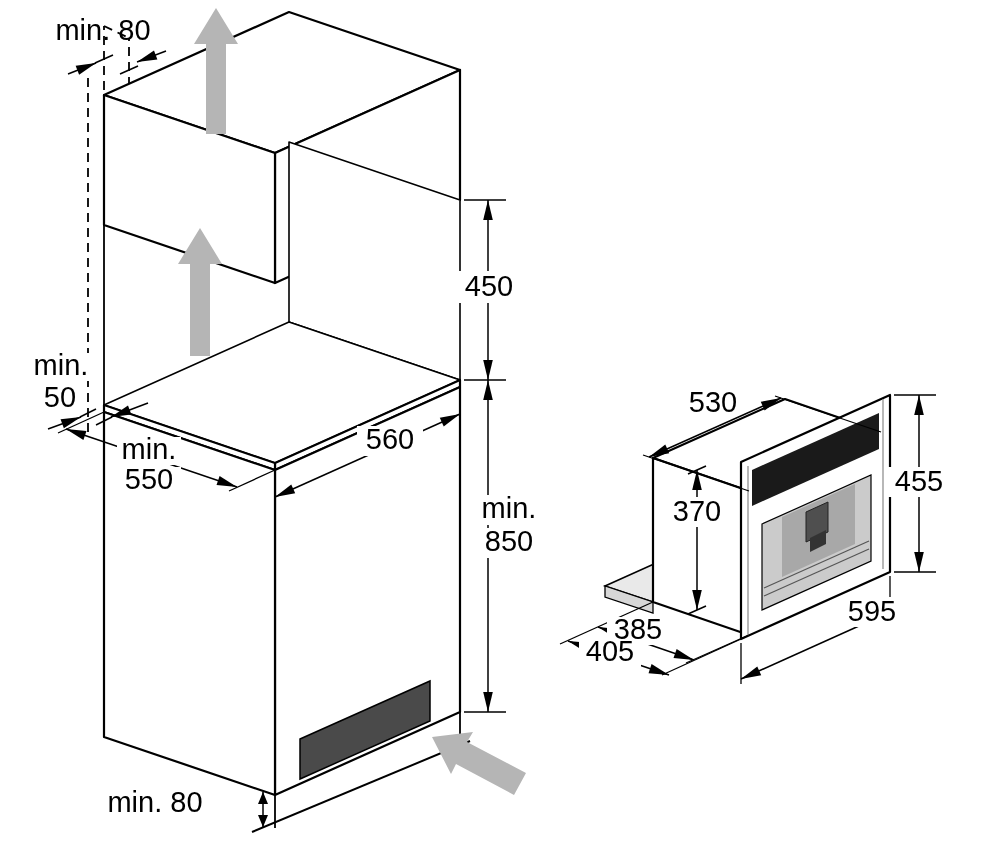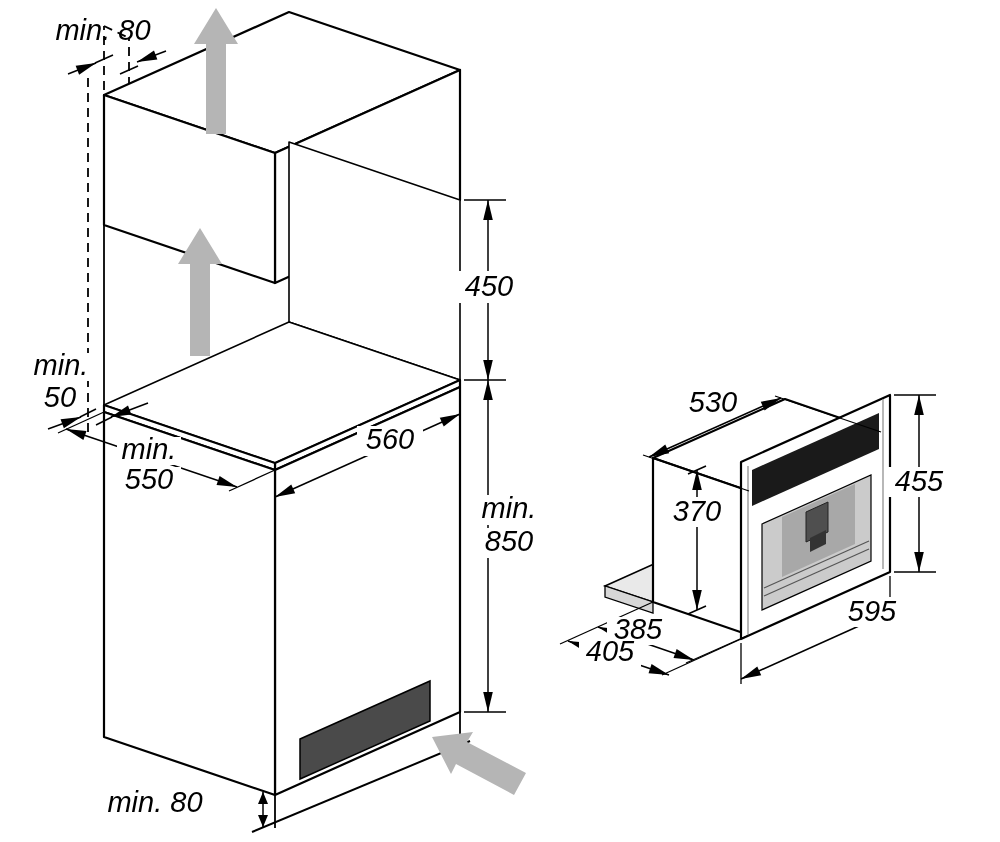--- a/index.html
+++ b/index.html
@@ -1,16 +1,16 @@
 <!DOCTYPE html>
 <html><head>
 <meta charset="utf-8">
 <style>
   html,body{margin:0;padding:0;background:#ffffff;}
-  .stage{position:relative;width:1000px;height:842px;background:#ffffff;overflow:hidden;font-style:italic;}
+  .stage{position:relative;width:1000px;height:842px;background:#ffffff;overflow:hidden;}
   svg{display:block;}
   .face{fill:#ffffff;stroke:#000000;stroke-width:2.2;stroke-linejoin:round;}
   .face-thin{fill:#ffffff;stroke:#000000;stroke-width:1.6;stroke-linejoin:round;}
   .edge{stroke:#000000;stroke-width:1.8;fill:none;}
   .edge2{stroke:#000000;stroke-width:2;fill:none;}
   .dash{stroke:#000000;stroke-width:1.8;fill:none;stroke-dasharray:9 6;}
   .ext{stroke:#000000;stroke-width:1.3;fill:none;}
   .dim{stroke:#000000;stroke-width:1.5;fill:none;}
   .tick{stroke:#000000;stroke-width:1.5;fill:none;}
   .mask{fill:#ffffff;stroke:none;}

